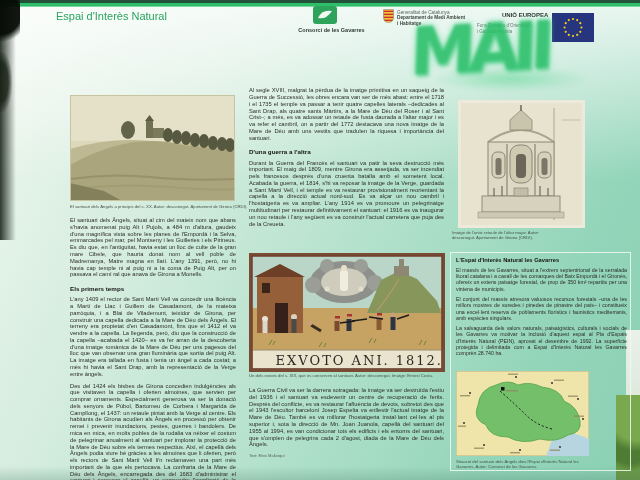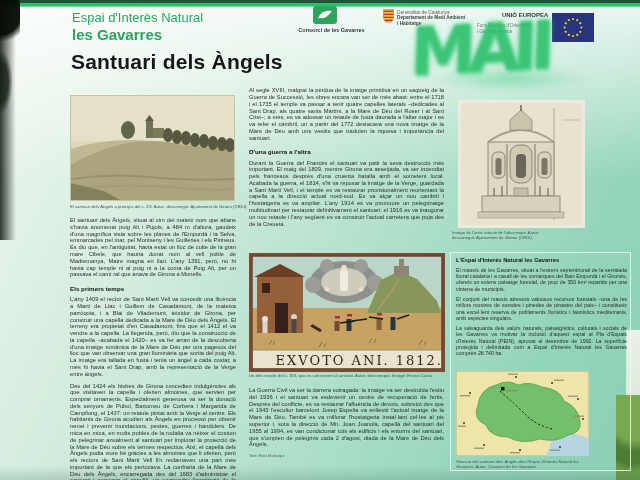--- a/index.html
+++ b/index.html
@@ -21,21 +21,21 @@
   .foliage{position:absolute;right:0;top:395px;width:24px;height:85px;
     background:
       radial-gradient(circle at 90% 20%,#7aa84e 0 40%,transparent 55%),
       radial-gradient(circle at 60% 55%,#4e7c33 0 45%,transparent 60%),
       radial-gradient(circle at 95% 85%,#6b9a45 0 50%,transparent 65%),
       radial-gradient(circle at 30% 90%,#86b34f 0 35%,transparent 55%);}
   .bottom-shade{position:absolute;left:0;bottom:0;width:100%;height:14px;
     background:linear-gradient(rgba(70,120,100,0),rgba(70,120,100,.25));}
 
   
-  .park-line1{position:absolute;left:72px;top:10px;font-size:13px;color:#2aa45f;}
+  .park-line1{position:absolute;left:56px;top:10px;font-size:11px;color:#2aa45f;}
   .park-line2{position:absolute;left:72px;top:26px;font-size:15px;font-weight:bold;color:#2aa45f;}
   .main-title{position:absolute;left:71px;top:50px;font-size:21px;font-weight:bold;color:#171717;letter-spacing:.2px;}
 
   
   .logo-ico{position:absolute;}
   .scaled{transform:scale(.5);transform-origin:0 0;}
   .consorci-label{position:absolute;left:294px;top:27px;width:150px;text-align:center;
     font-size:11px;font-weight:bold;color:#2b3a33;}
   .gencat-text{position:absolute;left:397px;top:9px;width:170px;font-size:9.5px;line-height:11px;color:#5c6660;}
   .gencat-text .b{font-weight:bold;color:#3c443f;}
@@ -83,22 +83,20 @@
   <div class="top-glow"></div>
   <div class="top-strip"></div>
   <div class="edge-left"></div>
   <div class="corner-dark"></div>
   <div class="blotch"></div>
   <div class="edge-sky"></div>
   <div class="foliage"></div>
   <div class="bottom-shade"></div>
 
   <div class="park-line1">Espai d'Interès Natural</div>
-  <div class="park-line2">les Gavarres</div>
-  <div class="main-title">Santuari dels Àngels</div>
 
   <svg class="logo-ico" style="left:313px;top:6px" width="24" height="18" viewBox="0 0 24 18">
     <rect width="24" height="18" rx="3" fill="#2ea35c"></rect>
     <path d="M5,12 Q9,3 19,5 Q13,14 5,12 Z" fill="#f2f8f2"></path>
   </svg>
   <div class="consorci-label scaled">Consorci de les Gavarres</div>
 
   <svg class="logo-ico" style="left:383px;top:9px" width="11" height="14" viewBox="0 0 11 14">
     <defs>
         <clipPath id="sh">

